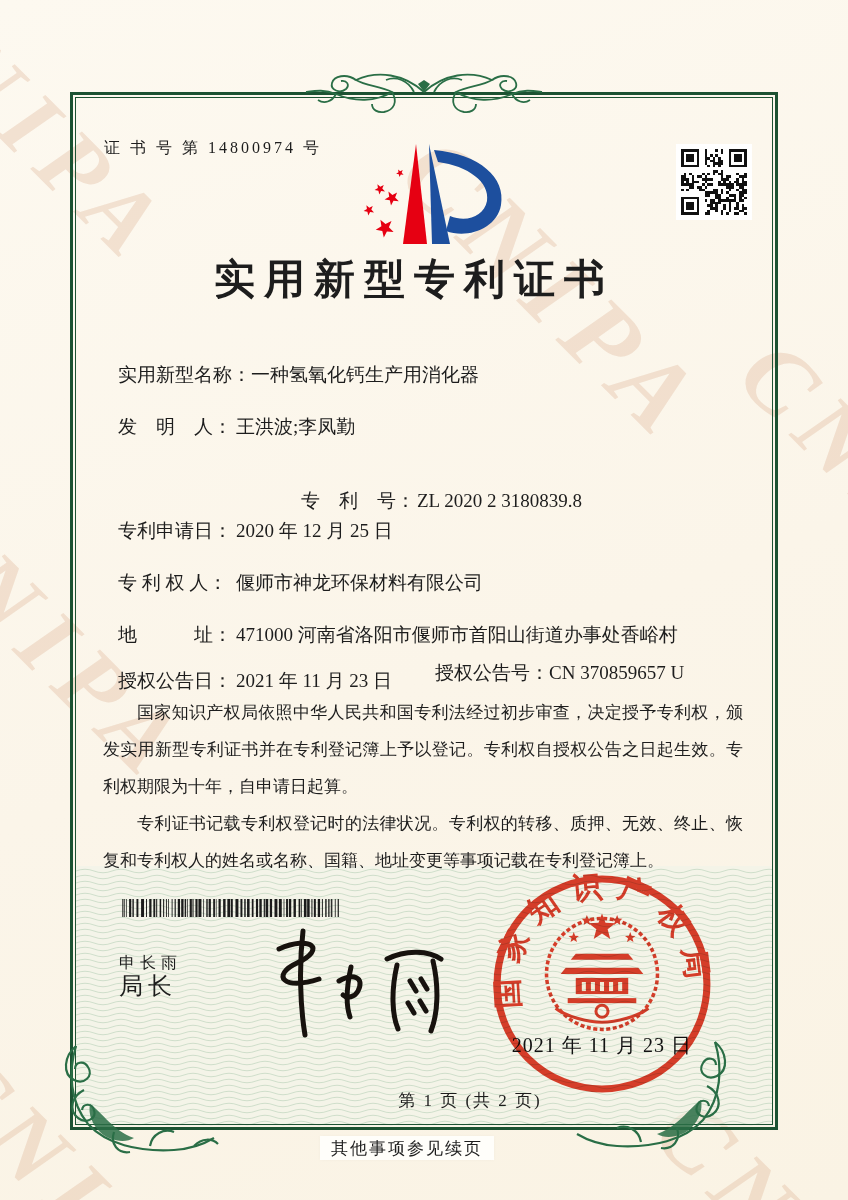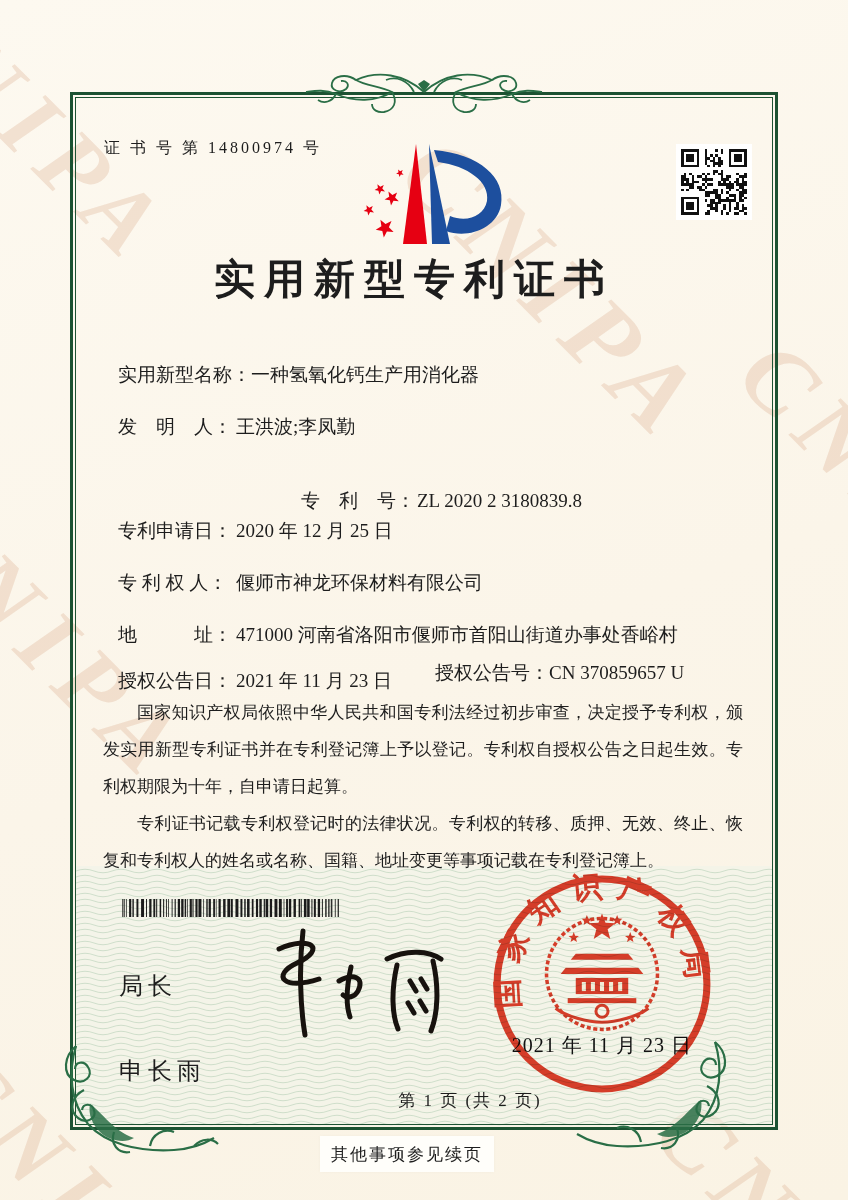--- a/index.html
+++ b/index.html
@@ -25,28 +25,28 @@
       font-weight:bold;letter-spacing:9px;}
   .field{left:118px;width:645px;font-size:19px;white-space:nowrap;}
   .field .lbl{display:inline-block;min-width:118px;margin-top:8px;}
   .grant-row{position:relative;font-family:Liberation Serif, serif;}
   .grant-no{position:absolute;left:317px;top:0;white-space:nowrap;}
   .paras{left:103px;top:694px;width:640px;font-size:17px;line-height:37px;
       text-align:justify;}
   .paras p{margin:0;text-indent:2em;}
   .barcode{left:122px;top:899px;}
   .signer-title{left:119px;top:970px;font-size:24px;letter-spacing:5px;}
-  .signer-name{left:119px;top:1055px;font-size:24px;letter-spacing:5px;}
+  .signer-name{left:119px;top:953px;font-size:16px;letter-spacing:5px;}
   .signature{left:245px;top:923px;z-index:5;}
   .seal-date{left:487px;top:1032px;width:230px;text-align:center;font-size:20px;
       letter-spacing:1px;color:#111;}
   .seal{position:absolute;left:487px;top:869px;z-index:5;mix-blend-mode:multiply;opacity:.94;}
   .page-info{left:70px;top:1089px;width:800px;text-align:center;font-size:17px;
       letter-spacing:2px;}
-  .cont-note{left:320px;top:1136px;width:174px;height:36px;background:#fffefa;
+  .cont-note{left:320px;top:1136px;width:174px;height:24px;background:#fffefa;
       display:flex;align-items:center;justify-content:center;font-size:17px;
       letter-spacing:2px;box-shadow:0 0 4px rgba(0,0,0,0.03);}
 </style>
 </head>
 <body>
 
 <div class="page">
 
   <span class="wm" style="left:-58px;top:-44px;">CNIPA</span>
   <span class="wm" style="left:462px;top:112px;font-size:104px;">CNIPA</span>

